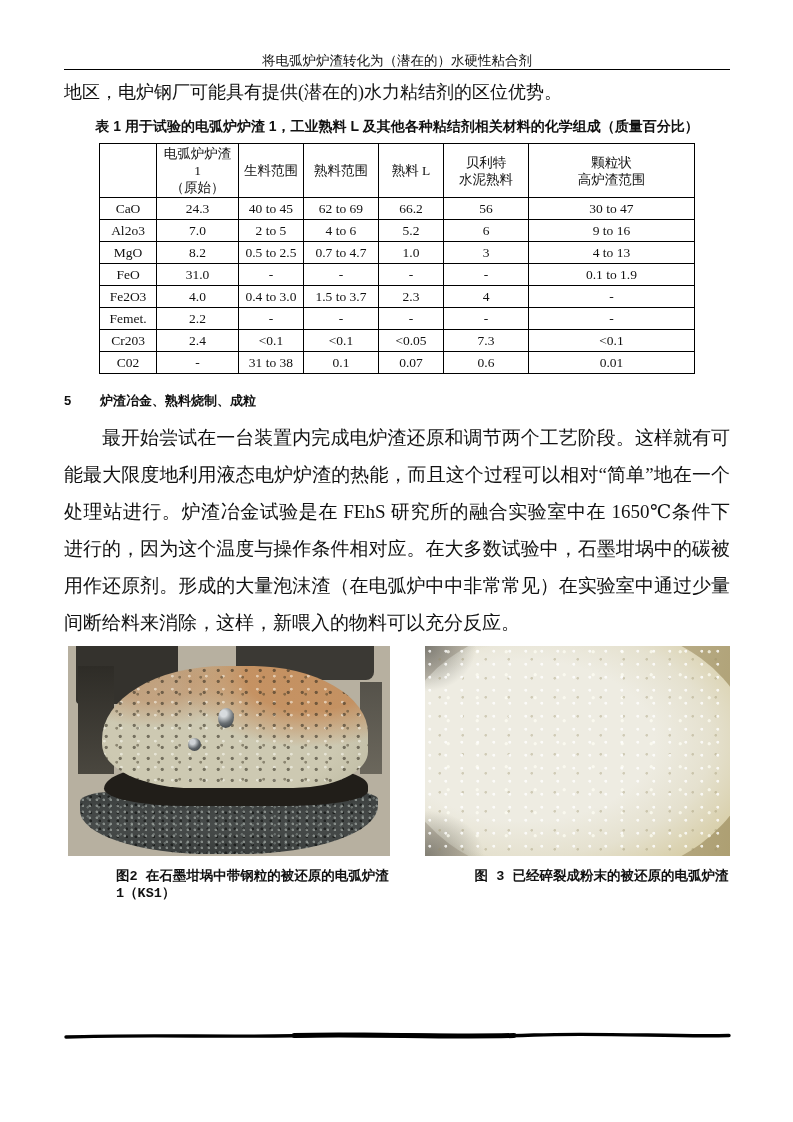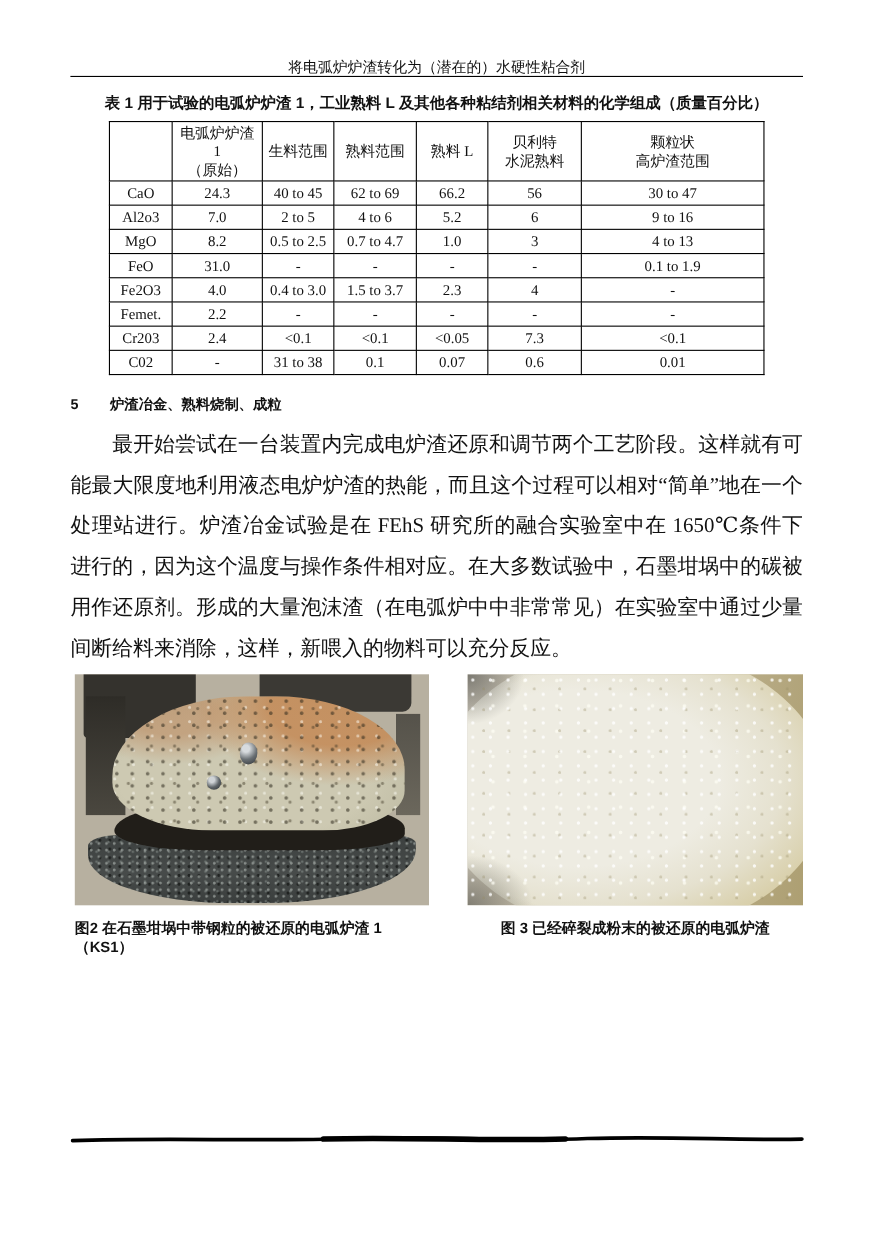--- a/index.html
+++ b/index.html
@@ -112,21 +112,22 @@
   .f3-speckle{
     left:0;top:0;width:305px;height:210px;
     background-image:
       radial-gradient(circle at 30% 40%,rgba(255,255,255,.8) 0 1.1px,transparent 1.8px),
       radial-gradient(circle at 64% 70%,rgba(150,140,100,.35) 0 1px,transparent 1.6px),
       radial-gradient(circle at 80% 25%,rgba(255,255,245,.7) 0 1.2px,transparent 2px);
     background-size:16px 13px,23px 19px,29px 23px;
   }
   figcaption{
     margin-top:12px;font-size:13.5px;font-weight:bold;line-height:17px;
-    font-family:Liberation Sans, sans-serif;
+    font-family:Liberation Mono, monospace;
+    margin-left:48px;
   }
   .fig2 figcaption{text-align:left;}
   .fig3 figcaption{text-align:center;}
 
   
   .footer{position:absolute;left:64px;right:62px;top:1031px;}
   .footer-rule{display:block;}
   .footer-texts{position:relative;height:16px;margin-top:0;}
   .footer-page{position:absolute;left:0;right:0;text-align:center;font-size:12px;}
   .footer-issue{position:absolute;right:17px;font-size:12px;}
@@ -134,20 +135,21 @@
 </head>
 <body>
 
 <div class="page">
   <div class="content">
 
     <div class="running-header">
       <span>将电弧炉炉渣转化为（潜在的）水硬性粘合剂</span>
     </div>
 
+    <p class="intro">地区，电炉钢厂可能具有提供(潜在的)水力粘结剂的区位优势。</p>
 
     <div class="table-caption">表 1 用于试验的电弧炉炉渣 1，工业熟料 L 及其他各种粘结剂相关材料的化学组成（质量百分比）</div>
 
     <table class="chem-table">
       <colgroup>
         <col style="width:57px">
           <col style="width:82px">
           <col style="width:65px">
         <col style="width:75px">
           <col style="width:65px">

